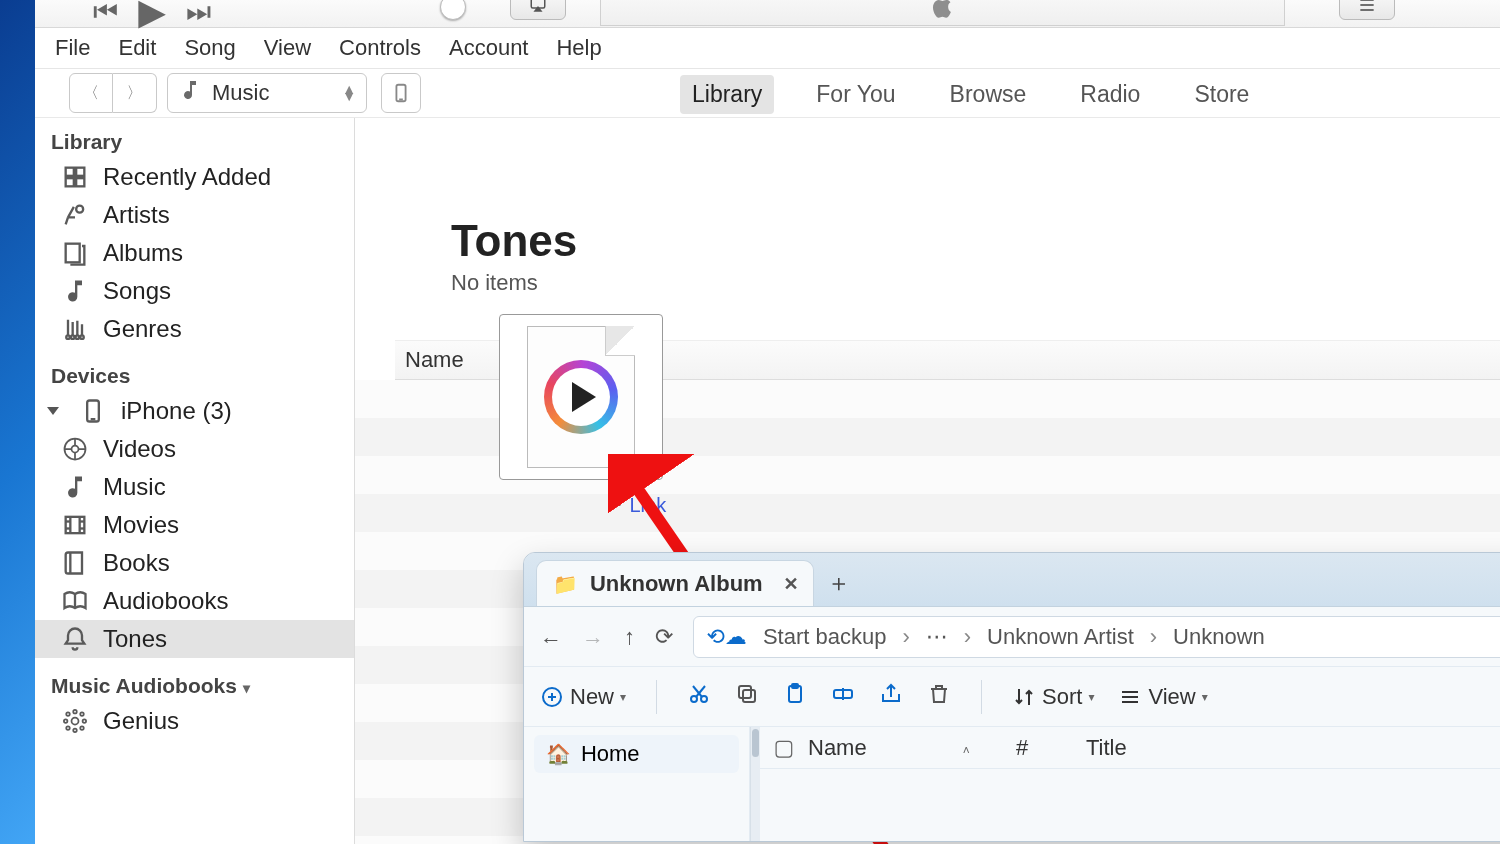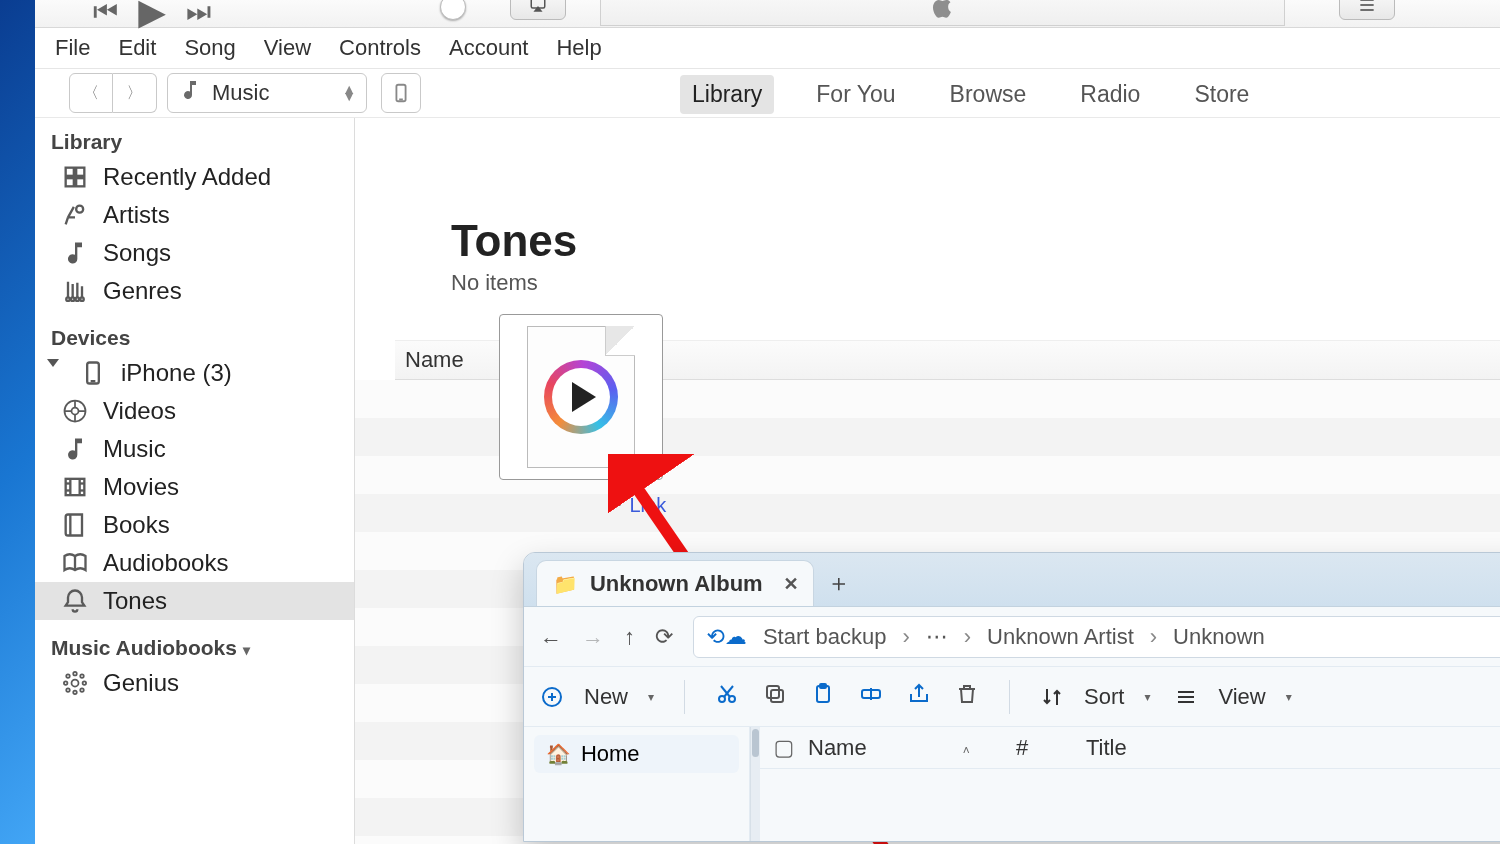--- a/index.html
+++ b/index.html
@@ -34,21 +34,21 @@
   .topnav{position:absolute;left:645px;top:0;height:50px;display:flex;align-items:center;gap:30px;font-size:23px;color:#555}
   .topnav span{padding:6px 12px;border-radius:4px}
   .topnav .active{background:#e4e4e4;color:#222}
 
   
   .body{position:absolute;top:118px;left:0;right:0;bottom:0;display:flex}
   .sidebar{width:320px;border-right:1px solid #dcdcdc;background:#fff;padding-top:6px;overflow:hidden}
   .sb-head{font-size:21px;font-weight:600;color:#444;padding:6px 16px 4px}
   .sb-head.sub{padding-top:16px}
   .sb-head .disc{display:inline-block;margin-left:6px;color:#666;font-size:14px}
-  .sb-item{display:flex;gap:14px;padding:5px 16px 5px 26px;font-size:24px;color:#222}
+  .sb-item{display:flex;align-items:center;gap:14px;padding:5px 16px 5px 26px;font-size:24px;color:#222}
   .sb-item.indent{}
   .sb-item.sel{background:#e3e3e3}
   .sb-item svg, .sb-item .ic{width:28px;height:28px;flex:0 0 28px;color:#5a5a5a}
   .disc-tri{display:inline-block;width:0;height:0;border-left:6px solid transparent;border-right:6px solid transparent;border-top:8px solid #555;margin-right:6px;vertical-align:2px}
 
   .main{flex:1;position:relative;background:#fff}
   .page-title{position:absolute;left:96px;top:98px;font-size:44px;font-weight:800;color:#222}
   .subtitle{position:absolute;left:96px;top:152px;font-size:22px;color:#555}
 
   .thead{position:absolute;left:40px;right:0;top:222px;height:40px;border-top:1px solid #eee;border-bottom:1px solid #ddd;display:flex;align-items:center;padding-left:10px;font-size:22px;color:#333;background:linear-gradient(#fbfbfb,#f3f3f3)}
@@ -78,21 +78,21 @@
   .ex-title{height:54px;background:linear-gradient(#dbe7f1,#cfe0ee);display:flex;align-items:flex-end;padding-left:12px;gap:10px;border-bottom:1px solid #c2d2df}
   .ex-tab{height:46px;padding:0 50px 0 16px;background:#f6f9fb;border:1px solid #c8d6e2;border-bottom:none;border-radius:10px 10px 0 0;display:flex;align-items:center;gap:12px;font-size:22px;color:#333;font-weight:600;position:relative}
   .ex-tab .fld{color:#e6b74a;font-size:20px}
   .ex-tab .close{position:absolute;right:14px;top:12px;color:#555;font-size:18px}
   .ex-new{width:30px;height:30px;border-radius:6px;display:flex;align-items:center;justify-content:center;color:#444;font-size:24px;margin-bottom:8px}
   .ex-addr{height:60px;display:flex;align-items:center;padding:0 16px;gap:20px;border-bottom:1px solid #e3ebf2;color:#555;font-size:22px}
   .ex-addr .bc{height:42px;border:1px solid #cfd9e3;border-radius:6px;background:#fff;display:flex;align-items:center;padding:0 12px;gap:16px;flex:1}
   .ex-addr .bc .sep{color:#888}
   .ex-addr .cloud{color:#0b6bcb;font-size:22px}
   .ex-ribbon{height:60px;display:flex;align-items:center;padding:0 16px;gap:24px;border-bottom:1px solid #e3ebf2;color:#333;font-size:22px}
-  .ex-ribbon .grp{display:flex;align-items:center;gap:20px}
+  .ex-ribbon .grp{display:flex;align-items:center;gap:6px}
   .ex-ribbon .sep{width:1px;height:34px;background:#d2dbe4;margin:0 6px}
   .ex-ribbon svg{width:24px;height:24px}
   .ex-body{display:flex;height:calc(100% - 174px)}
   .ex-side{width:226px;border-right:1px solid #e3ebf2;padding:8px 10px}
   .ex-side .hm{display:flex;align-items:center;gap:10px;padding:6px 12px;font-size:22px;background:#eef4fa;border-radius:6px}
   .ex-side .hm .hicon{color:#e08a2e;font-size:20px}
   .ex-cols{flex:1}
   .ex-cols .hdr{height:42px;display:flex;align-items:center;border-bottom:1px solid #e3ebf2;font-size:22px;color:#333}
   .ex-cols .hdr .c1{width:48px;display:flex;justify-content:center;color:#666}
   .ex-cols .hdr .c2{width:208px}
@@ -196,20 +196,27 @@
             <rect x="13" y="13" width="7" height="7"></rect>
           </svg>
         <span>Recently Added</span>
         </div>
       <div class="sb-item">
         <svg class="ic" viewBox="0 0 24 24" fill="none" stroke="currentColor" stroke-width="2">
             <circle cx="16" cy="7" r="3"></circle>
             <path d="M6 14l-2 6M6 14l5-9M6 14h6"></path>
           </svg>
         <span>Artists</span>
+        </div>
+      <div class="sb-item">
+        <svg class="ic" viewBox="0 0 24 24" fill="none" stroke="currentColor" stroke-width="2">
+            <rect x="4" y="4" width="12" height="16"></rect>
+            <path d="M18 6h2v16H8"></path>
+          </svg>
+        <span>Albums</span>
         </div>
       <div class="sb-item">
         <svg class="ic" viewBox="0 0 24 24" fill="currentColor">
             <path d="M12 3v10.6A4 4 0 1 0 14 17V7h4V3z"></path>
           </svg>
         <span>Songs</span>
         </div>
       <div class="sb-item">
         <svg class="ic" viewBox="0 0 24 24" fill="none" stroke="currentColor" stroke-width="2">
             <path d="M6 4v14M10 6v12M14 5v13M18 8v10"></path>

